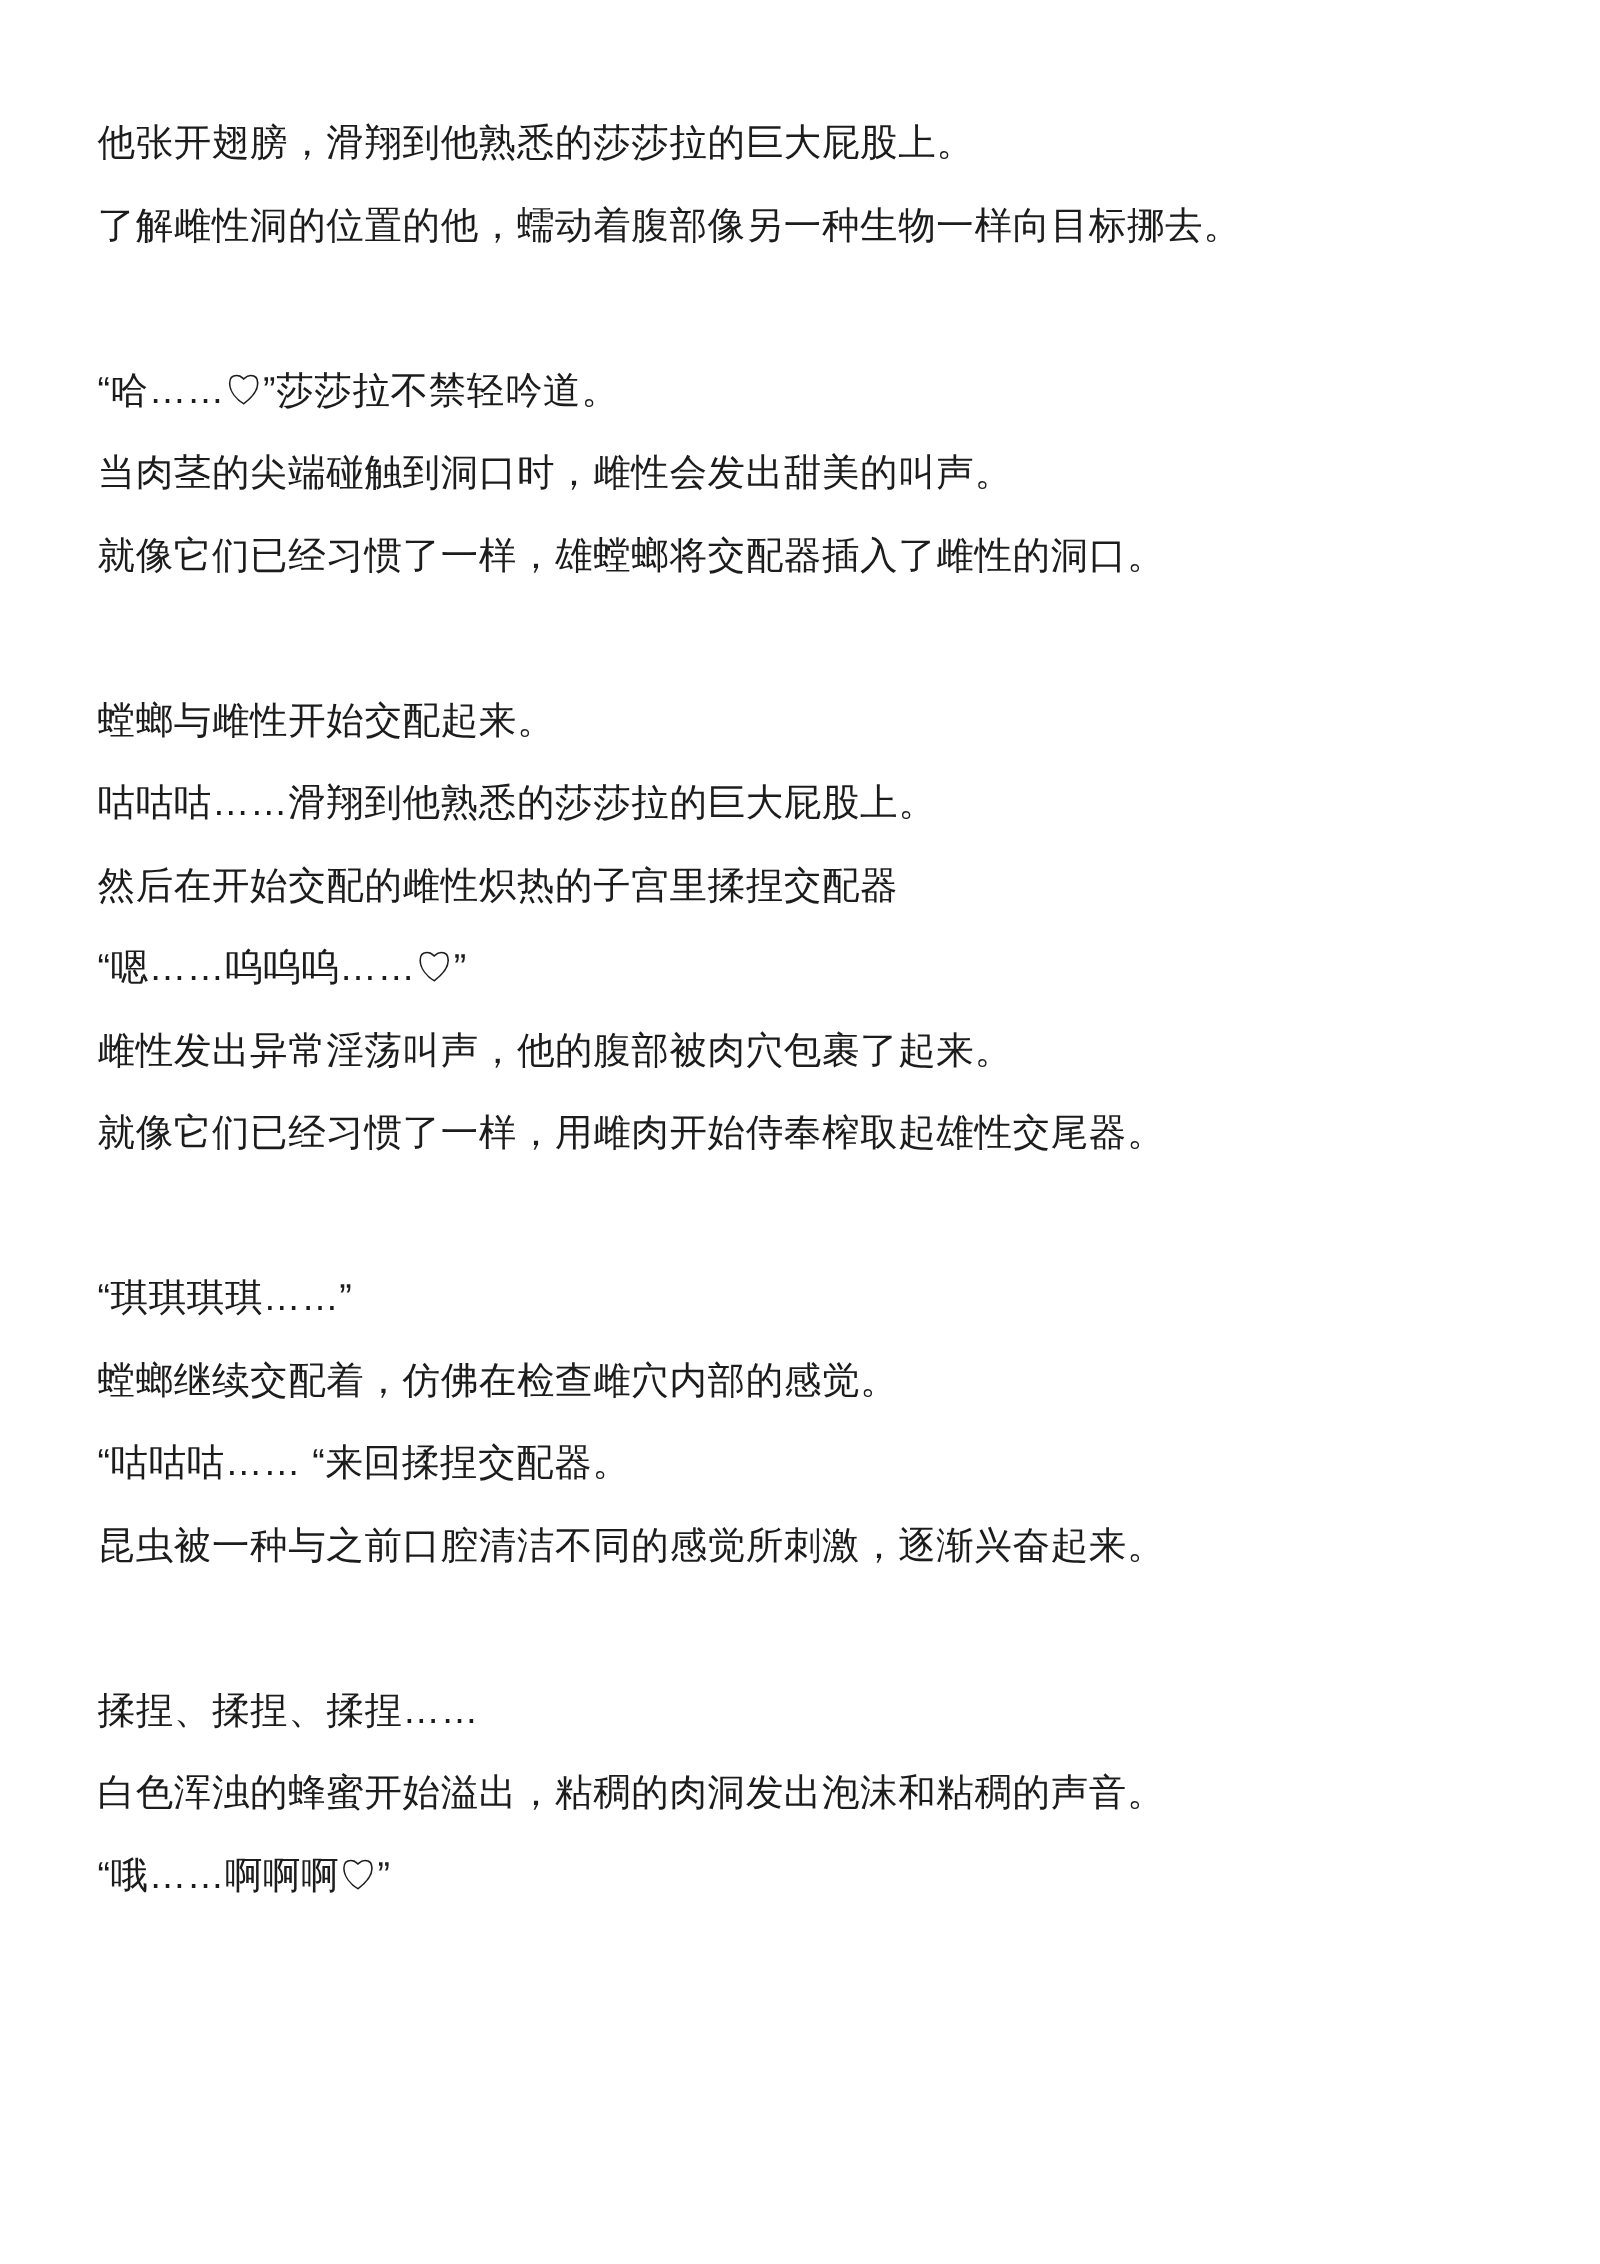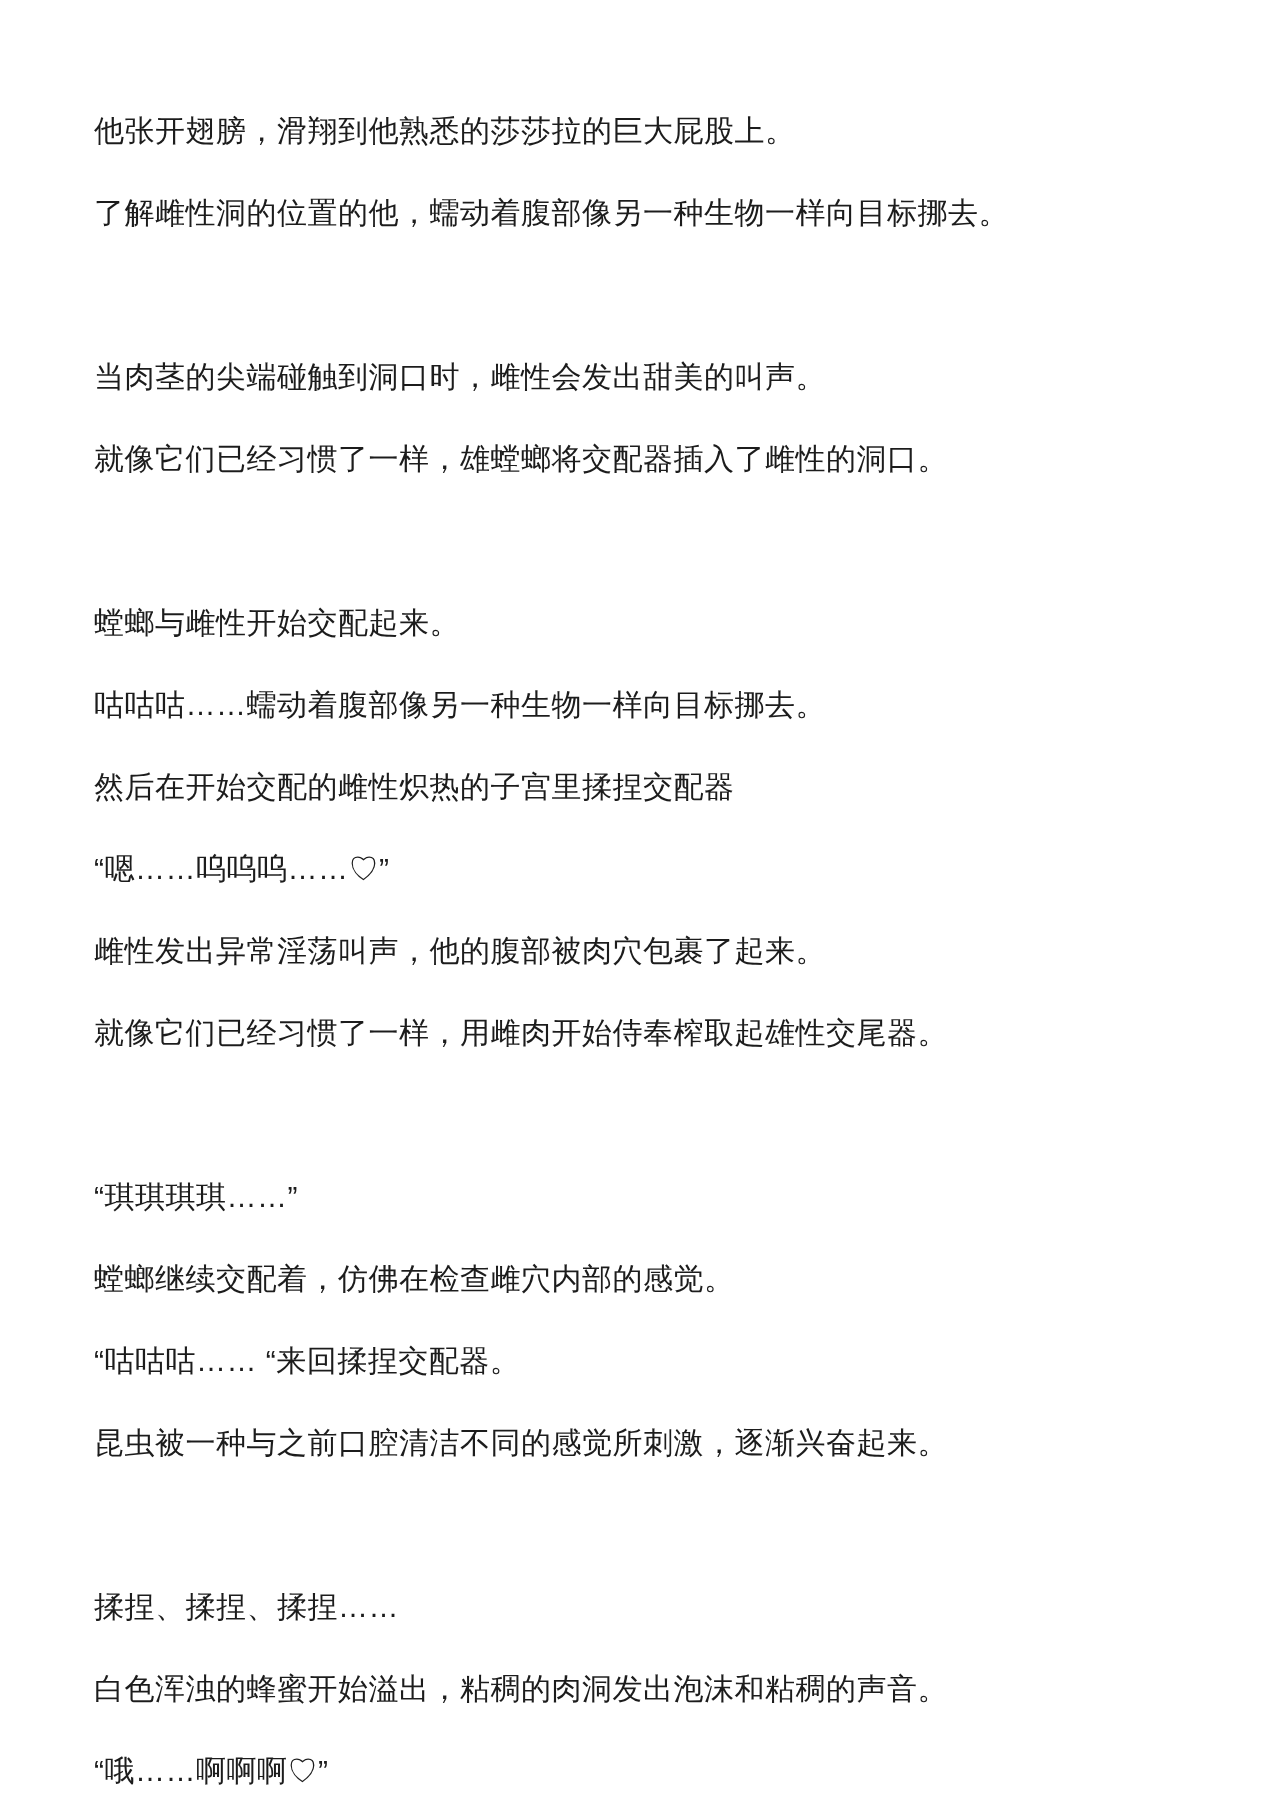--- a/index.html
+++ b/index.html
@@ -15,21 +15,21 @@
     overflow: hidden;
     font-family: "Liberation Sans", sans-serif;
   }
   .doc {
     position: absolute;
     top: 82px;
     left: 78px;
     right: 70px;
   }
   .doc p {
-    margin: 16px;
+    margin: 0;
     padding: 0;
     font-size: 30px;
     line-height: 66px;
     min-height: 66px;
     font-weight: 300;
     color: #1c1c1c;
     letter-spacing: 0.5px;
     white-space: pre-wrap;
     -webkit-font-smoothing: antialiased;
   }
@@ -38,25 +38,26 @@
   }
 </style>
 </head>
 <body>
 
 <div class="page">
   <div class="doc">
     <p>他张开翅膀，滑翔到他熟悉的莎莎拉的巨大屁股上。</p>
     <p>了解雌性洞的位置的他，蠕动着腹部像另一种生物一样向目标挪去。</p>
     <p class="blank"></p>
+    <p>“哈……♡”莎莎拉不禁轻吟道。</p>
     <p>当肉茎的尖端碰触到洞口时，雌性会发出甜美的叫声。</p>
     <p>就像它们已经习惯了一样，雄螳螂将交配器插入了雌性的洞口。</p>
     <p class="blank"></p>
     <p>螳螂与雌性开始交配起来。</p>
-    <p>咕咕咕……蠕动着腹部像另一种生物一样向目标挪去。</p>
+    <p>咕咕咕……滑翔到他熟悉的莎莎拉的巨大屁股上。</p>
     <p>然后在开始交配的雌性炽热的子宫里揉捏交配器</p>
     <p>“嗯……呜呜呜……♡”</p>
     <p>雌性发出异常淫荡叫声，他的腹部被肉穴包裹了起来。</p>
     <p>就像它们已经习惯了一样，用雌肉开始侍奉榨取起雄性交尾器。</p>
     <p class="blank"></p>
     <p>“琪琪琪琪……”</p>
     <p>螳螂继续交配着，仿佛在检查雌穴内部的感觉。</p>
     <p>“咕咕咕…… “来回揉捏交配器。</p>
     <p>昆虫被一种与之前口腔清洁不同的感觉所刺激，逐渐兴奋起来。</p>
     <p class="blank"></p>

